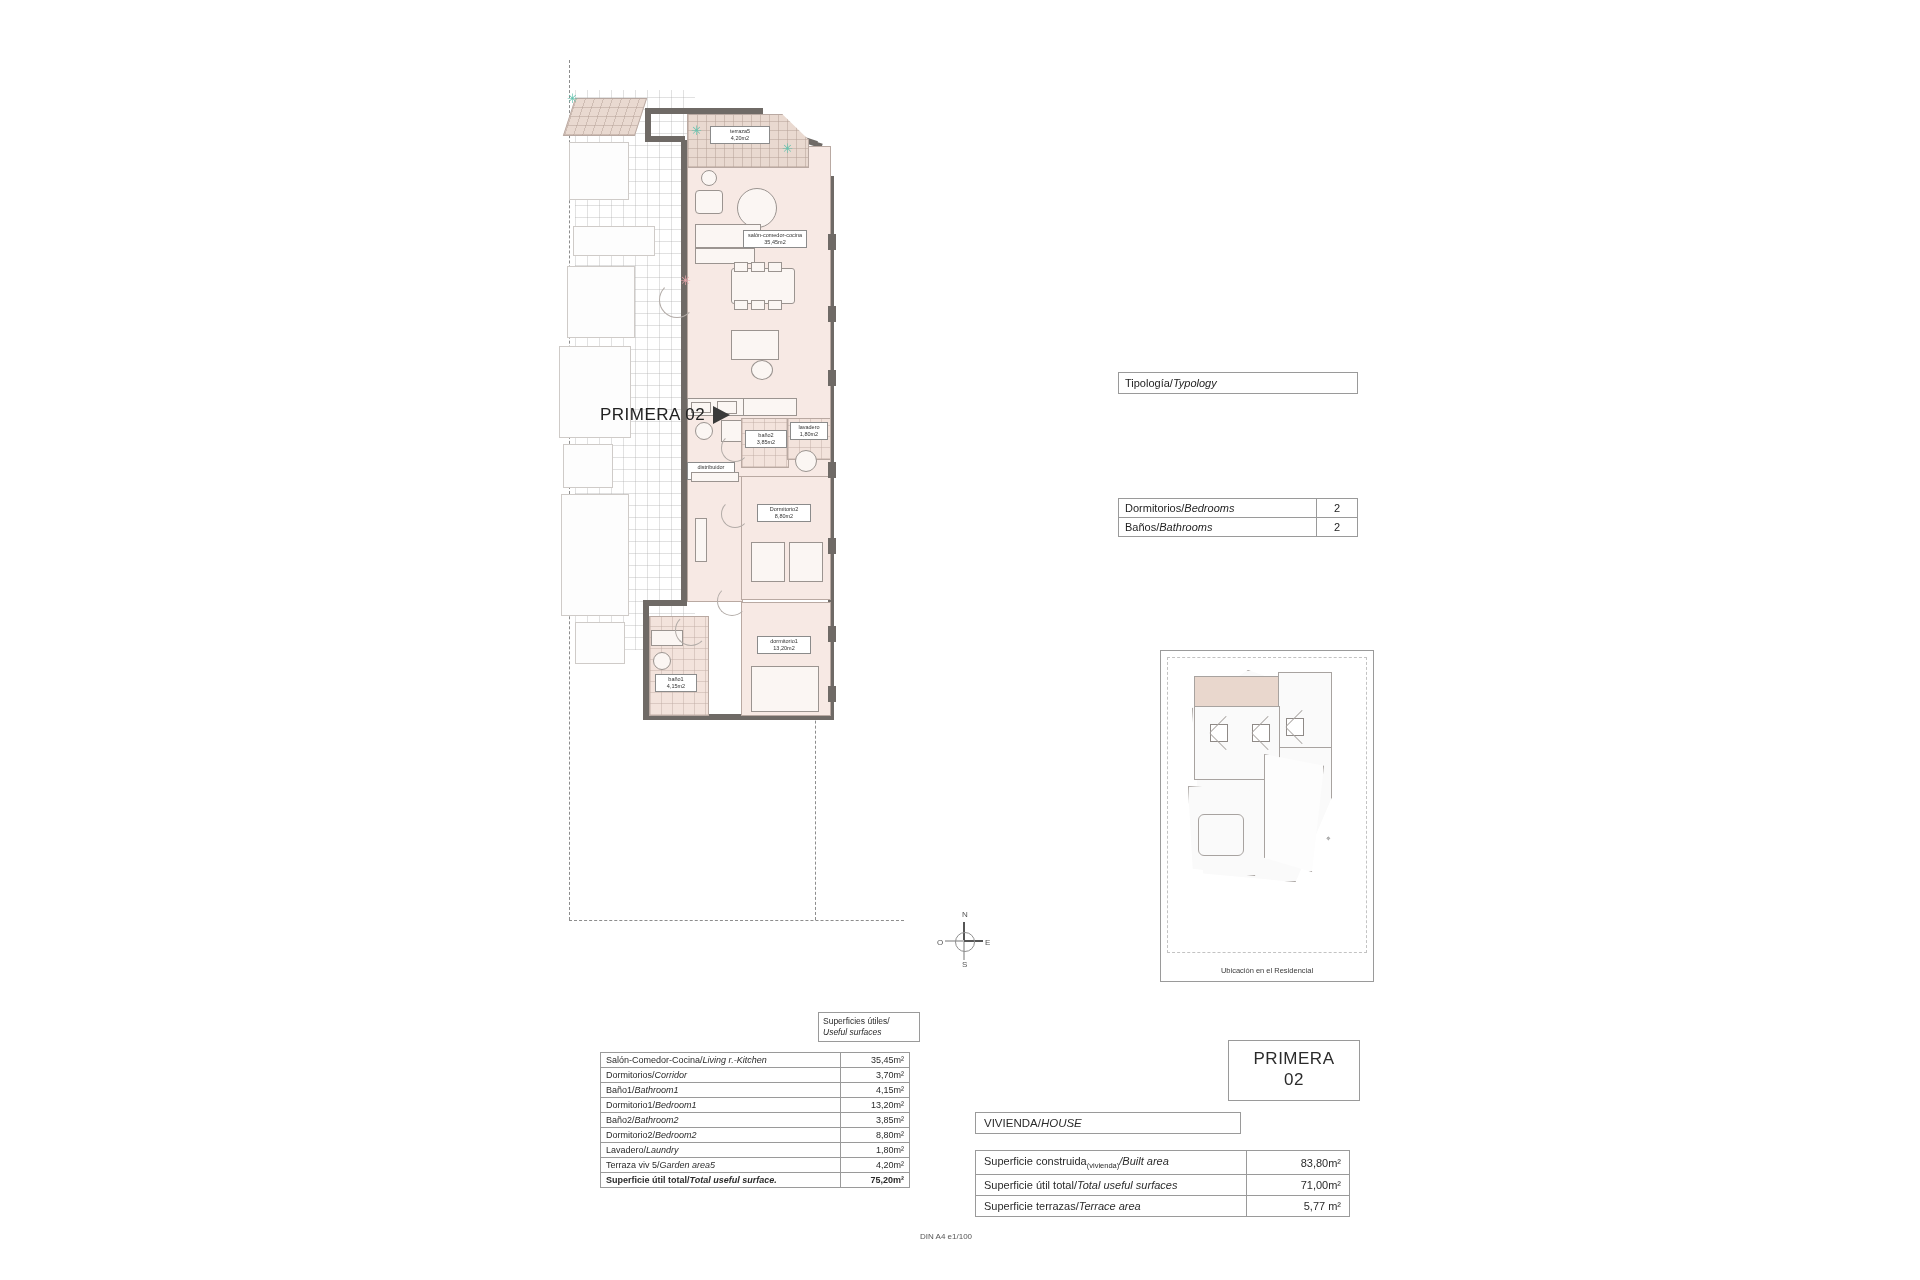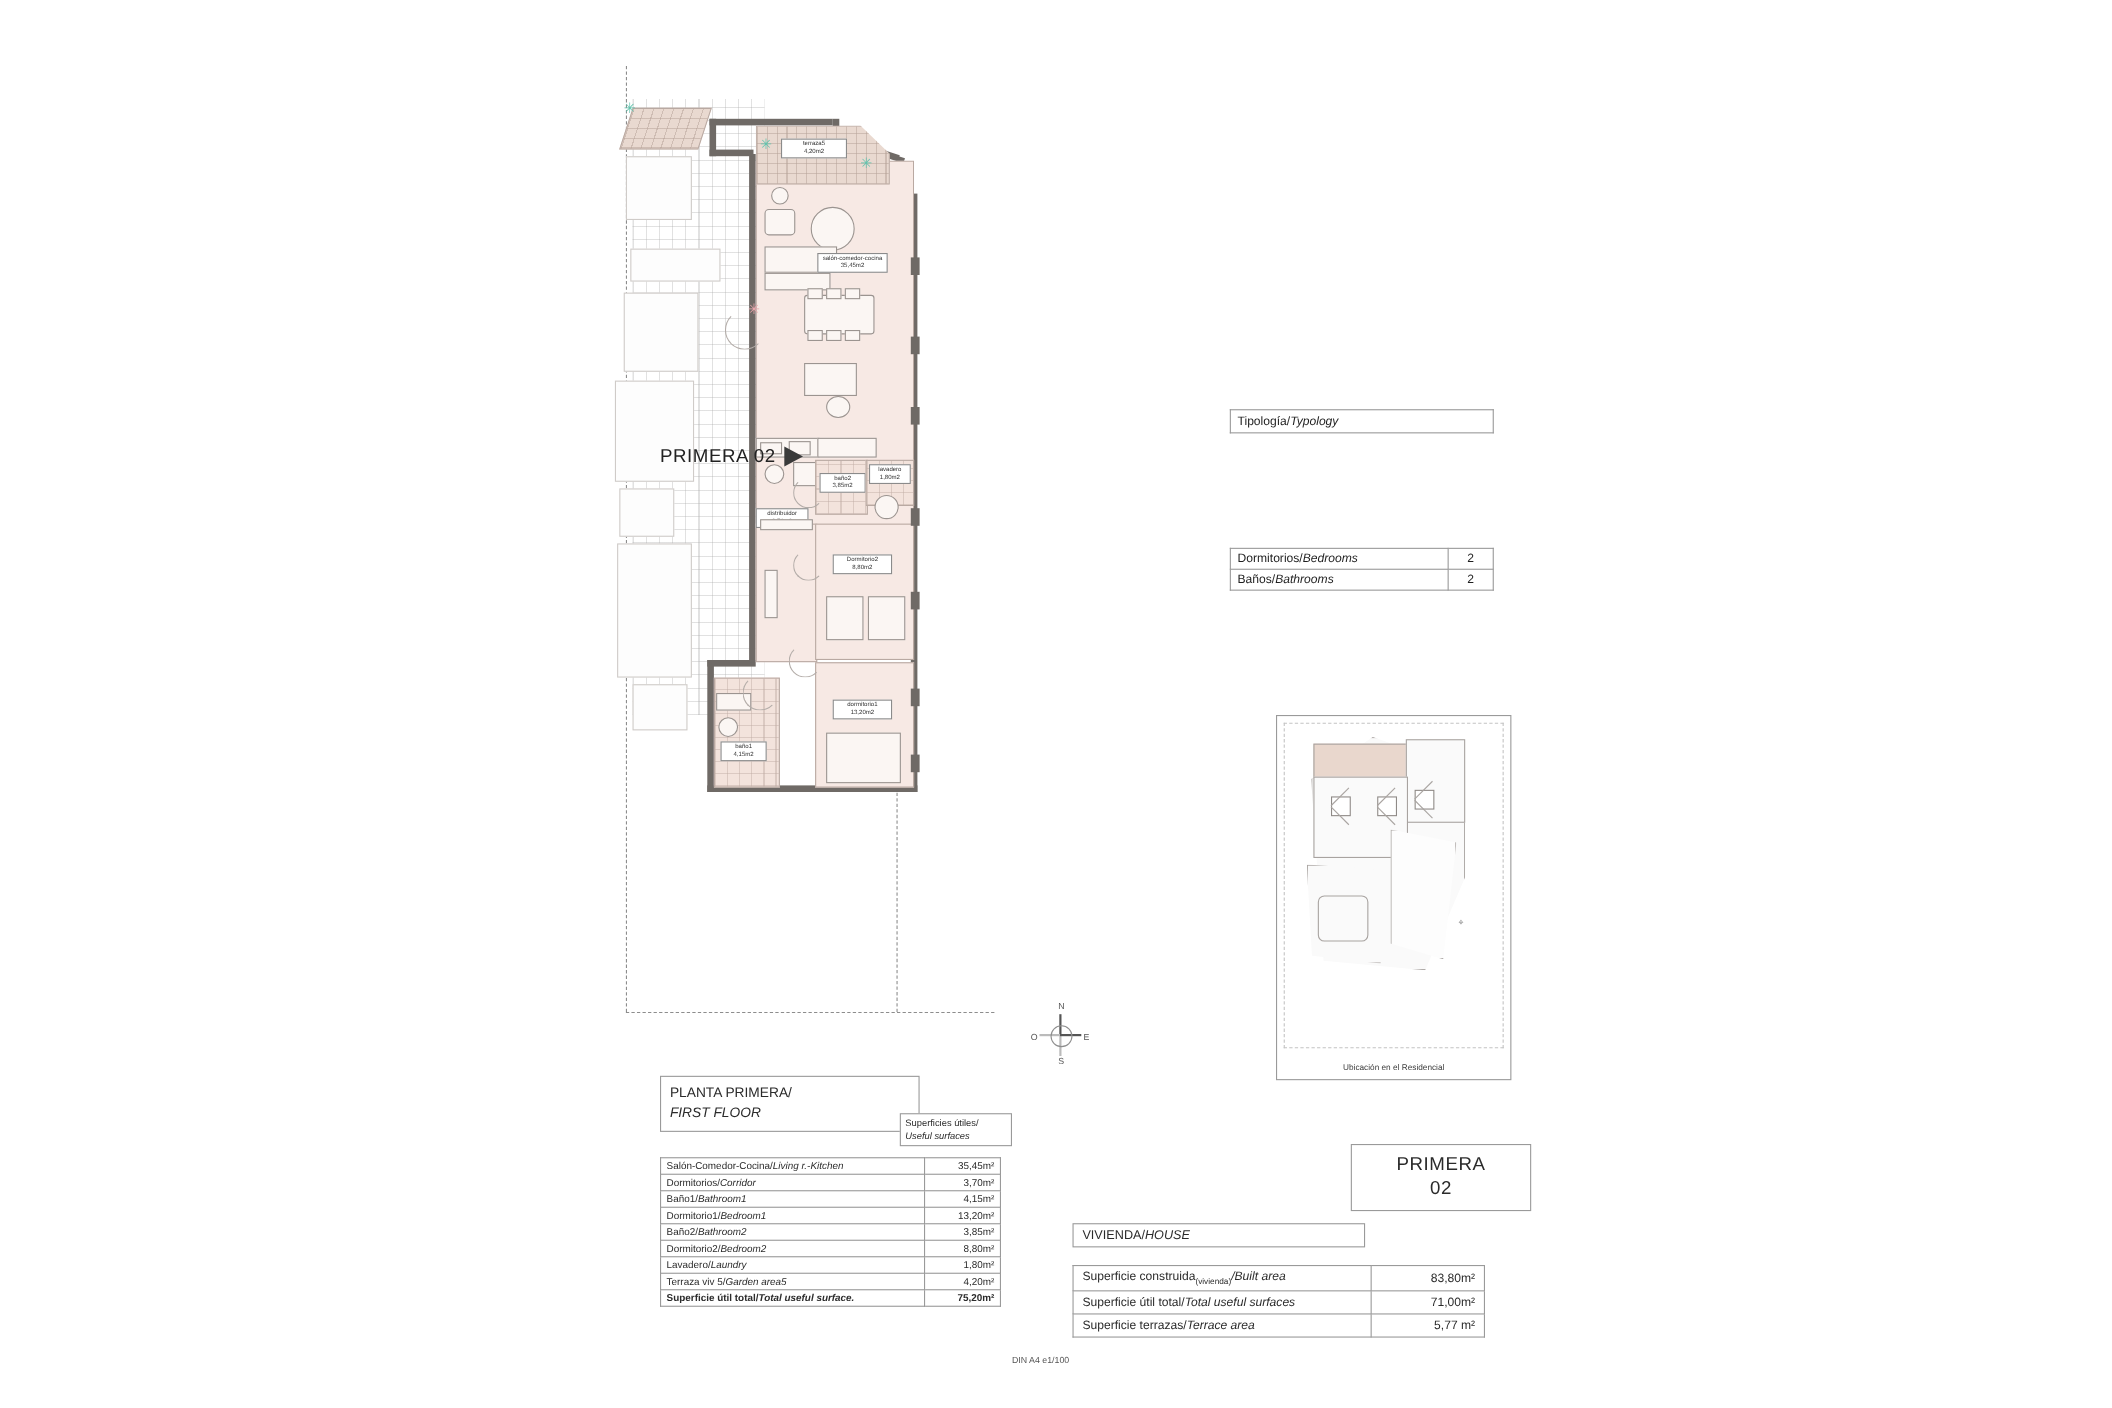--- a/index.html
+++ b/index.html
@@ -282,21 +282,21 @@
 
   
   #unit-badge {
     position: absolute;
     left: 1228px;
     top: 1040px;
     width: 122px;
     border: 1px solid #9a9a9a;
     background: #fff;
     text-align: center;
-    padding: 7px 20px 9px;
+    padding: 7px 4px 9px;
     font-size: 17px;
     line-height: 1.25;
     letter-spacing: .5px;
   }
   #house-header {
     position: absolute;
     left: 975px;
     top: 1112px;
     width: 248px;
     border: 1px solid #9a9a9a;
@@ -480,24 +480,20 @@
       <div class="mini-x" style="left:84px; top:66px; width:16px; height:16px;"></div>
       <div class="mini-x" style="left:118px; top:60px; width:16px; height:16px;"></div>
       <div class="mini-shape" style="left:20px; top:128px; width:76px; height:88px; clip-path:polygon(0 0,100% 6%,86% 100%,6% 92%);"></div>
       <div class="mini-shape" style="left:30px; top:156px; width:44px; height:40px; border-radius:6px;"></div>
       <div class="mini-shape" style="left:96px; top:96px; width:58px; height:116px; clip-path:polygon(0 0,100% 10%,80% 100%,0 88%); background:#fdfdfd;"></div>
       <div style="position:absolute; left:158px; top:176px; font-size:8px; color:#777;">⌖</div>
     </div>
     <div id="location-caption">Ubicación en el Residencial</div>
   </div>
 
-  <div id="floor-title">
-    <span>PLANTA PRIMERA/</span><br>
-    <em>FIRST FLOOR</em>
-  </div>
 
   <div id="surfaces-header">
     <span>Superficies útiles/</span><br>
     <em>Useful surfaces</em>
   </div>
 
   <table id="surfaces-table">
     <tbody>
         <tr>
       <td><span>Salón-Comedor-Cocina/</span><em>Living r.-Kitchen</em></td>

